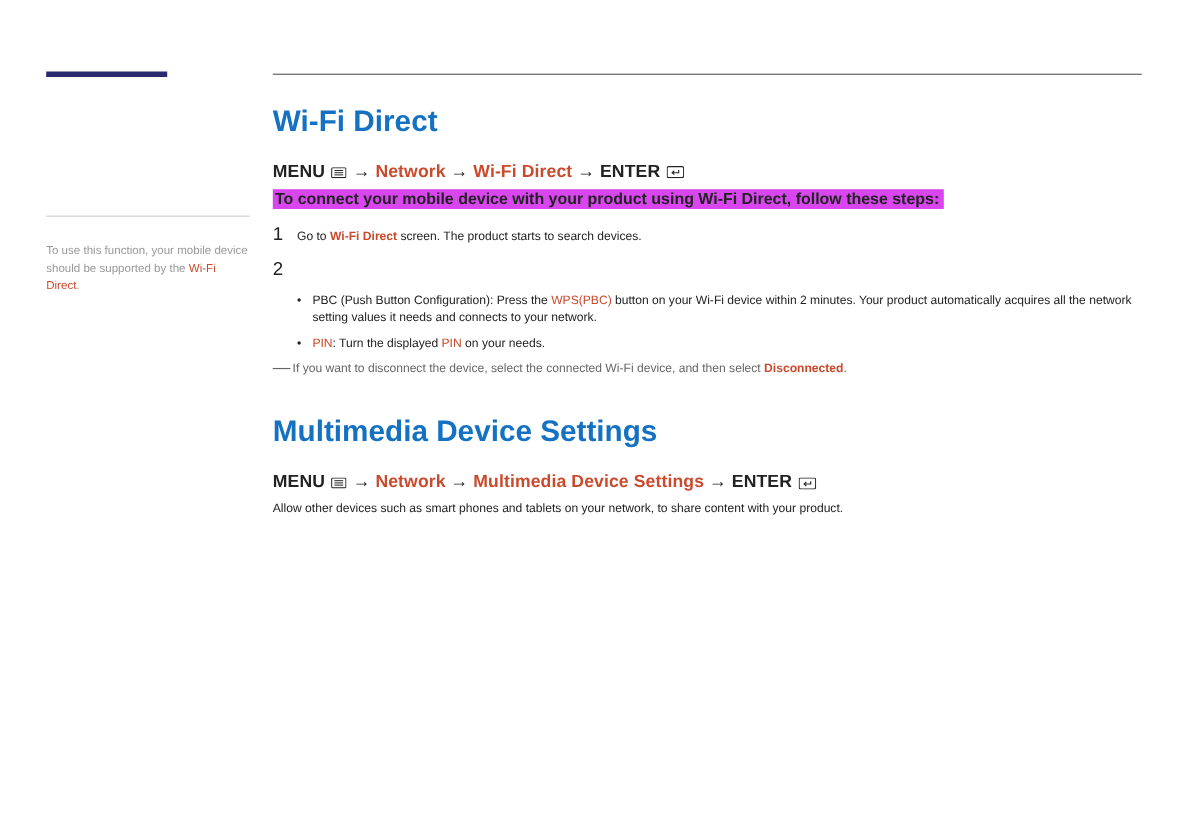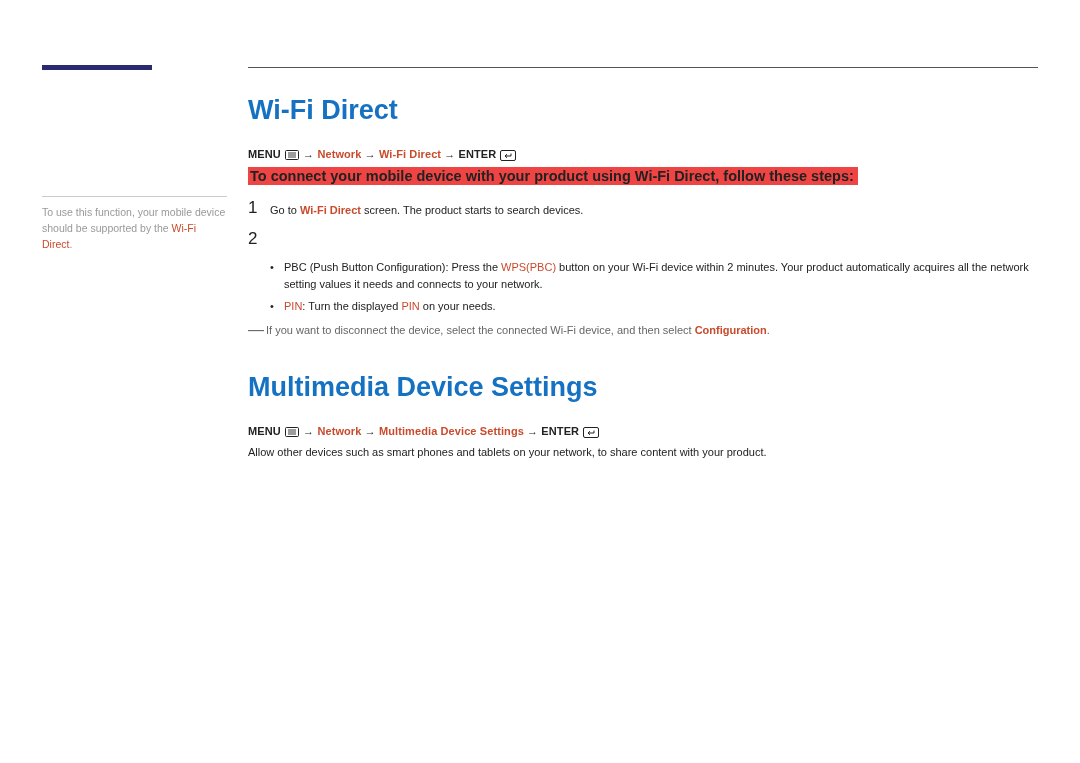--- a/index.html
+++ b/index.html
@@ -28,56 +28,56 @@
   }
   .side-note {
     position: absolute;
     top: 196px;
     left: 42px;
     width: 185px;
     font-size: 10.5px;
     color: #999;
     line-height: 1.5;
     border-top: 1px solid #ccc;
-    padding-top: 8px;
+    padding-top: 24px;
   }
   .side-note .emph { color: #c94a2c; }
   .main {
     position: absolute;
     top: 95px;
     left: 248px;
     right: 42px;
   }
   h1 {
     font-size: 27px;
     font-weight: 700;
     color: #1571c2;
     margin-bottom: 22px;
   }
   .path-line {
-    font-size: 11px;
+    font-size: 16px;
     font-weight: 700;
     margin-bottom: 6px;
     letter-spacing: .1px;
   }
   .path-line .step-accent { color: #c94a2c; }
   .menu-icon, .enter-icon {
     display: inline-block;
     vertical-align: middle;
     margin: 0 1px;
   }
   .menu-icon svg, .enter-icon svg { display: block; }
   .body-text {
     font-size: 11px;
     line-height: 1.5;
     margin-bottom: 14px;
   }
   .highlight-bar {
     display: inline-block;
-    background: #ef4444;
+    background: #d946ef;
     font-weight: 700;
     font-size: 14.5px;
     padding: 1px 4px 1px 2px;
     margin-bottom: 14px;
   }
   .steps { margin-bottom: 10px; }
   .step-row {
     display: flex;
     align-items: flex-start;
     margin-bottom: 12px;
@@ -187,21 +187,21 @@
       <div class="bullet-dot">•</div>
       <div>
         <span class="emph">PIN</span><span>: Turn the displayed </span><span class="emph">PIN</span><span> on your needs.</span>
       </div>
     </div>
   </div>
 
   <div class="note-row">
     <div class="note-dash">―</div>
     <div>
-      <span>If you want to disconnect the device, select the connected Wi-Fi device, and then select </span><span class="emph">Configuration</span><span>.</span>
+      <span>If you want to disconnect the device, select the connected Wi-Fi device, and then select </span><span class="emph">Disconnected</span><span>.</span>
     </div>
   </div>
 
   <div class="section2">
     <h1>Multimedia Device Settings</h1>
 
     <div class="path-line">
       <span>MENU</span>
       <span class="menu-icon"><svg width="14" height="10" viewBox="0 0 14 10">
             <rect x="0.5" y="0.5" width="13" height="9" rx="1" fill="none" stroke="#222" stroke-width="1"></rect>

